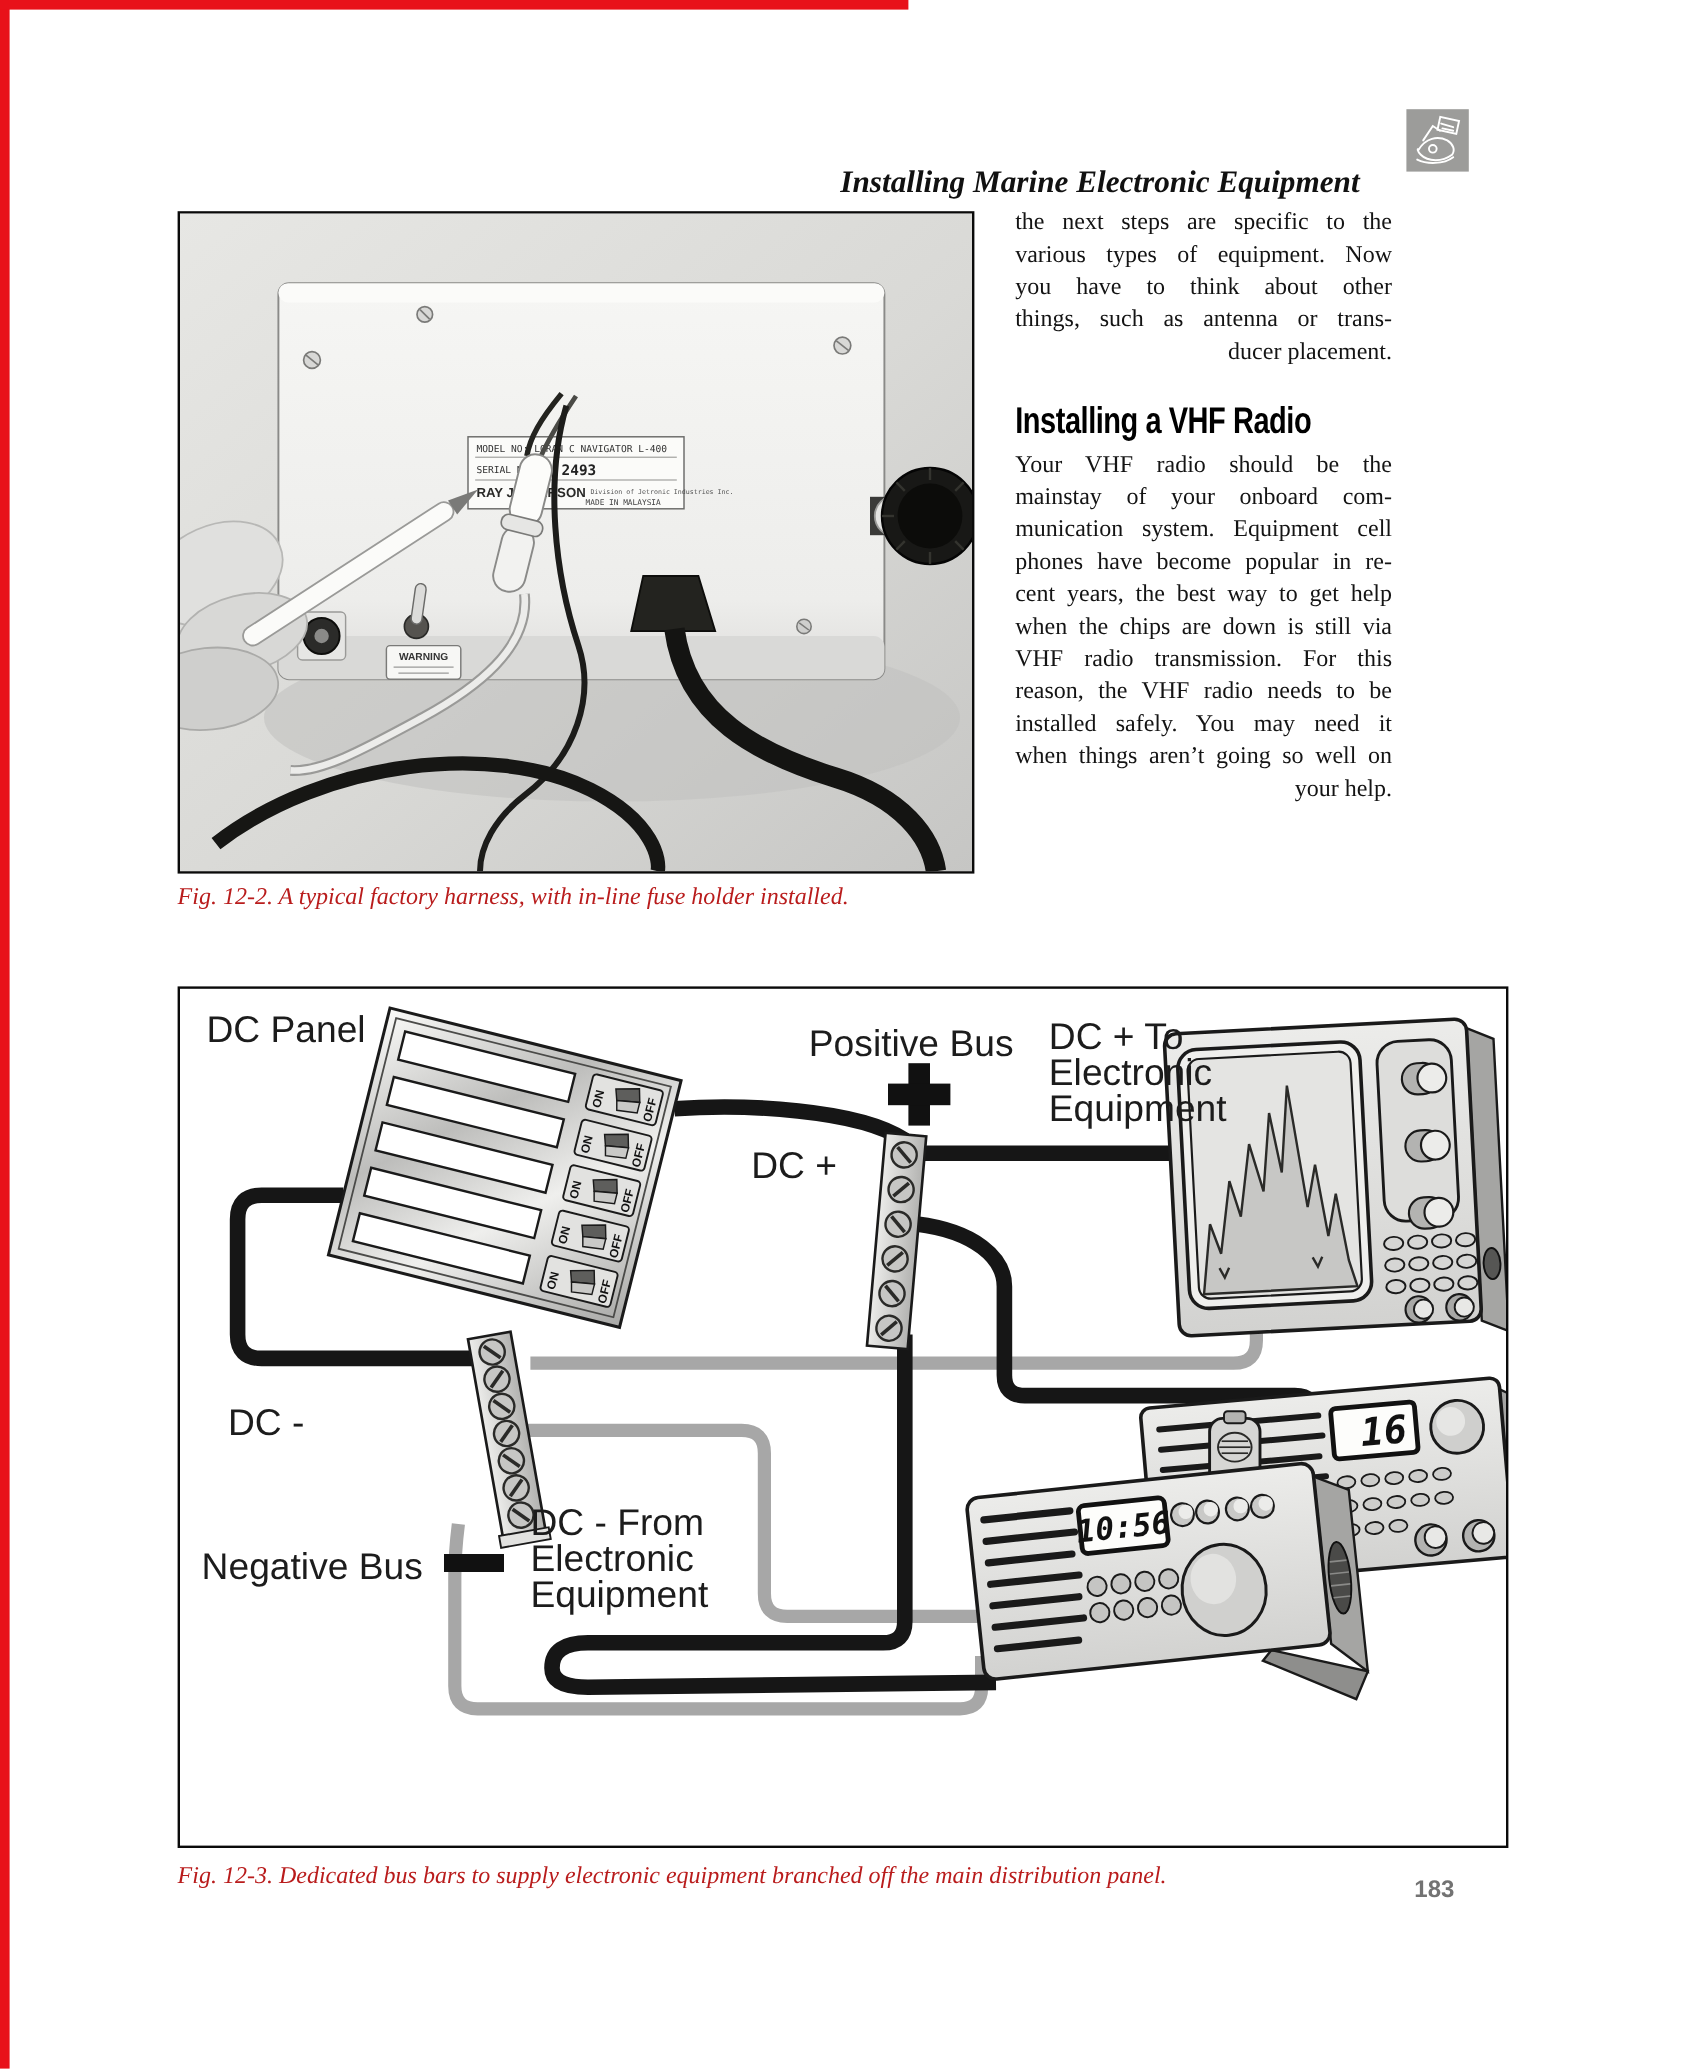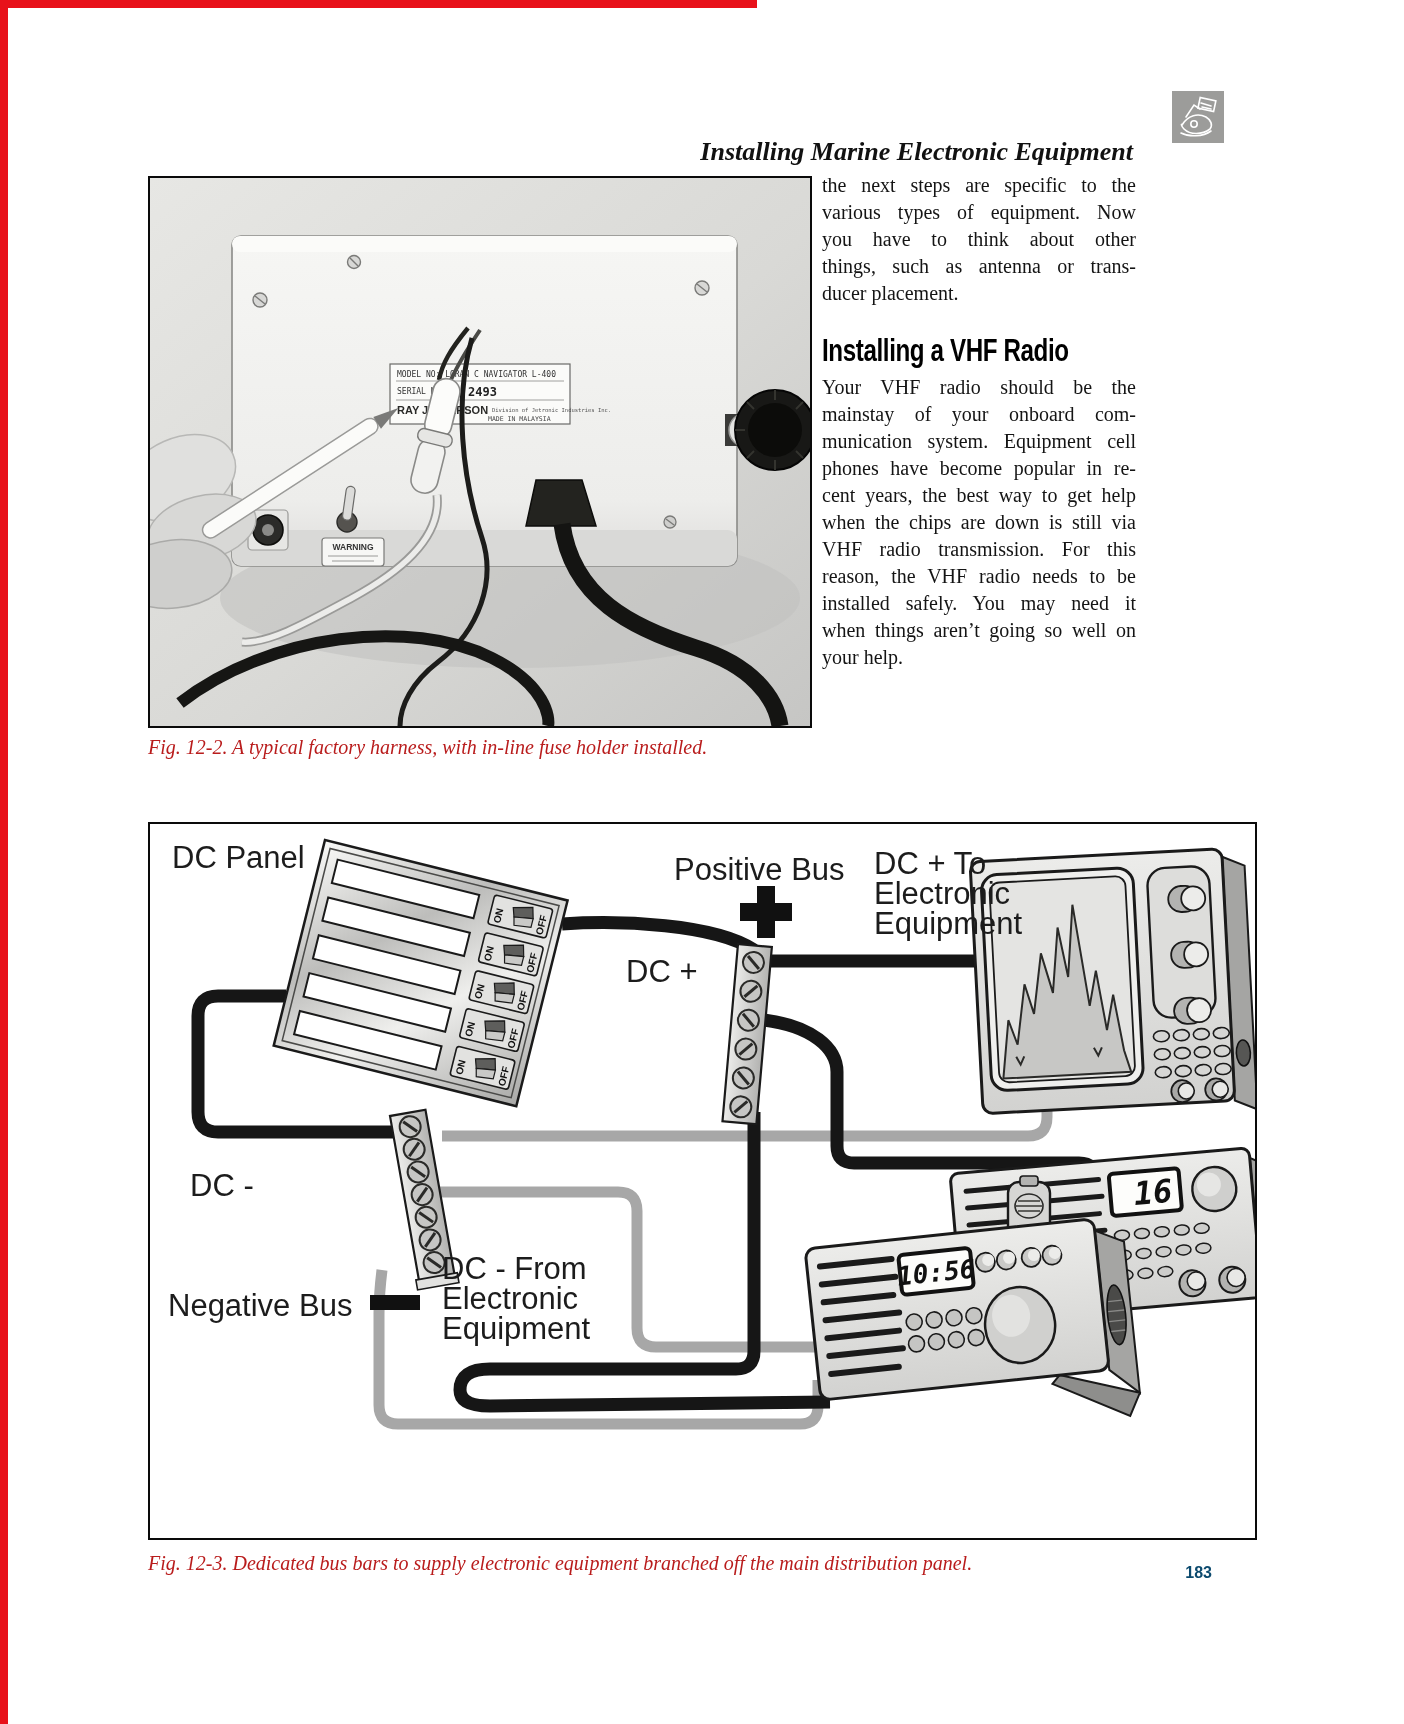--- a/index.html
+++ b/index.html
@@ -4,28 +4,28 @@
 <style>
   html,body{margin:0;padding:0;background:#ffffff;}
   body{width:1404px;height:1724px;position:relative;overflow:hidden;
        font-family:"Liberation Serif",serif;color:#1a1a1a;}
   .abs{position:absolute;}
   .edge{background:#e8111a;}
   .header-title{font-style:italic;font-weight:bold;font-size:26px;color:#111;margin-top:23px;}
   .chapter-icon{background:#9c9c9a;}
   .figure-box{border:2px solid #0a0a0a;box-sizing:border-box;background:#fff;}
   .caption{font-style:italic;font-size:20px;color:#b91c1c;white-space:nowrap;}
-  .bodycol{width:314px;font-size:20px;line-height:27px;color:#141414;}
+  .bodycol{width:314px;font-size:20px;line-height:27px;color:#141414;margin-left:24px;}
   .jl{text-align:justify;text-align-last:justify;}
-  .jl-last{text-align:left;}
+  .jl-last{text-align:right;}
   .p-gap{height:14px;}
   .headline{font-family:"Liberation Sans",sans-serif;font-weight:bold;font-size:31px;
             letter-spacing:-0.5px;transform:scaleX(0.78);transform-origin:left center;
             white-space:nowrap;color:#000;margin:16px 0 10px 0;}
-  .pagenum{font-family:"Liberation Sans",sans-serif;font-weight:bold;font-size:16px;color:#0c4a6e;}
+  .pagenum{font-family:"Liberation Sans",sans-serif;font-weight:bold;font-size:20px;color:#737373;}
   svg text{font-family:"Liberation Sans",sans-serif;}
   svg text.lcd{font-family:"DejaVu Sans Mono",monospace;font-weight:bold;font-style:italic;}
   svg text.plate{font-family:"DejaVu Sans Mono",monospace;}
 </style>
 </head>
 <body>
 
 <div class="abs edge" style="left:0;top:0;width:8px;height:1724px;"></div>
 <div class="abs edge" style="left:0;top:0;width:757px;height:8px;"></div>
 

